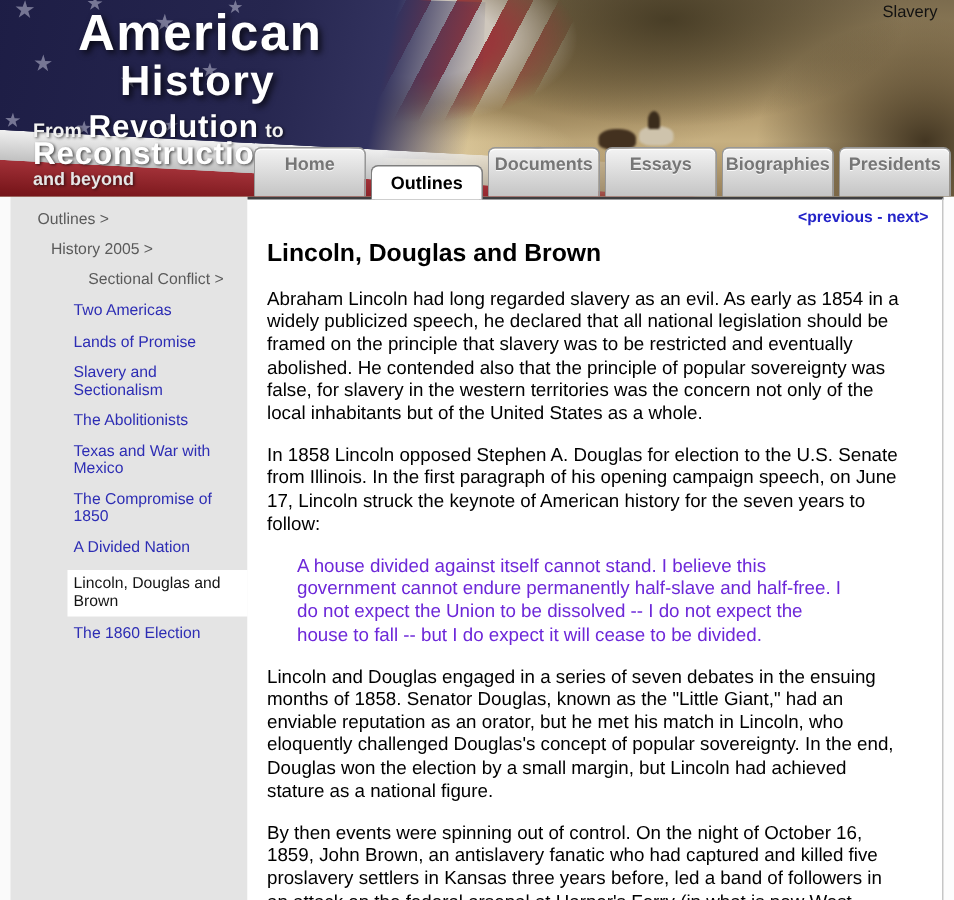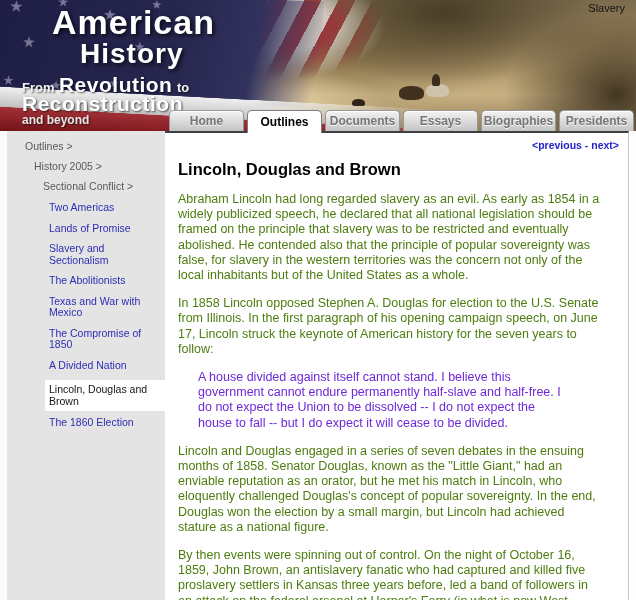--- a/index.html
+++ b/index.html
@@ -64,51 +64,51 @@
   .tg-big   { font-size:21px; font-weight:bold; color:#fff; letter-spacing:.5px; }
   .tg-beyond{ font-size:12px; font-weight:bold; color:#e6e6e6; margin-left:22px; line-height:13px;
               text-shadow:1px 1px 2px rgba(0,0,0,.6); }
 
   .loading { position:absolute; top:2px; right:11px; z-index:4; font-size:11px; color:#111; }
 
   
   .tabs { position:absolute; left:169px; right:2px; bottom:0; display:flex; gap:3px;
           align-items:flex-end; z-index:20; }
   .tab {
-    flex:1; height:21px; line-height:20px; text-align:center; cursor:pointer;
+    flex:1; height:33px; line-height:20px; text-align:center; cursor:pointer;
     font-size:12px; font-weight:bold; color:#767676; text-shadow:0 1px 0 rgba(255,255,255,.8);
     background:linear-gradient(to bottom,#f3f3f3,#c4c4c4);
     border:1px solid #979797; border-bottom:none; border-radius:5px 5px 0 0;
     box-shadow:inset 0 1px 0 #fff;
   }
   .tab.active { background:#fff; color:#000; height:23px; line-height:22px;
                 margin-bottom:-2px; border-color:#7e7e7e; box-shadow:none; }
 
   
   .main { display:flex; height:469px; }
   .sidebar {
     width:165px; flex:0 0 165px; background:#e4e4e4; border-left:7px solid #fafafa;
     padding-top:9px; font-size:10.5px;
   }
   .trail-item { display:block; color:#5a5a5a; text-decoration:none; margin-bottom:8px; line-height:12px; }
-  .t0 { padding-left:18px; } .t1 { padding-left:27px; } .t2 { padding-left:36px; margin-bottom:10px; }
+  .t0 { padding-left:18px; } .t1 { padding-left:27px; } .t2 { padding-left:36px; margin-bottom:10px;text-align:center; }
   .side-link { display:block; padding-left:42px; margin-bottom:9px; line-height:11.5px;
                color:#2d2db4; text-decoration:none; }
   .side-current { display:block; margin-left:38px; margin-bottom:6px; background:#fff;
                   color:#141414; padding:4px 0 4px 4px; line-height:11.5px; }
 
   .content {
     flex:1; position:relative; background:#fff; margin-right:7px;
     border-top:2px solid #3f3f41; border-right:1px solid #c6c6c6;
     padding:6px 26px 0 13px;
   }
   .pager { position:absolute; top:6px; right:9px; font-size:10.5px; font-weight:bold; color:#2323c8; }
   .pager a { color:#2323c8; text-decoration:none; }
   .content h2 { margin:21px 0 0 0; font-size:16.5px; color:#000; }
-  .content p  { margin:13px 0 0 0; font-size:12.5px; line-height:15.2px; color:#4d7c0f; }
+  .content p  { margin:13px 0 0 0; font-size:12.5px; line-height:15.2px; color:#000000; }
   .content blockquote { margin:13px 34px 0 20px; font-size:12.5px; line-height:15.2px; color:#6d28d9; }
 </style>
 </head>
 <body>
 
 <div class="page">
 
   <div class="header">
     <div class="header-art">
       <div class="flag-stripes-top"></div>

